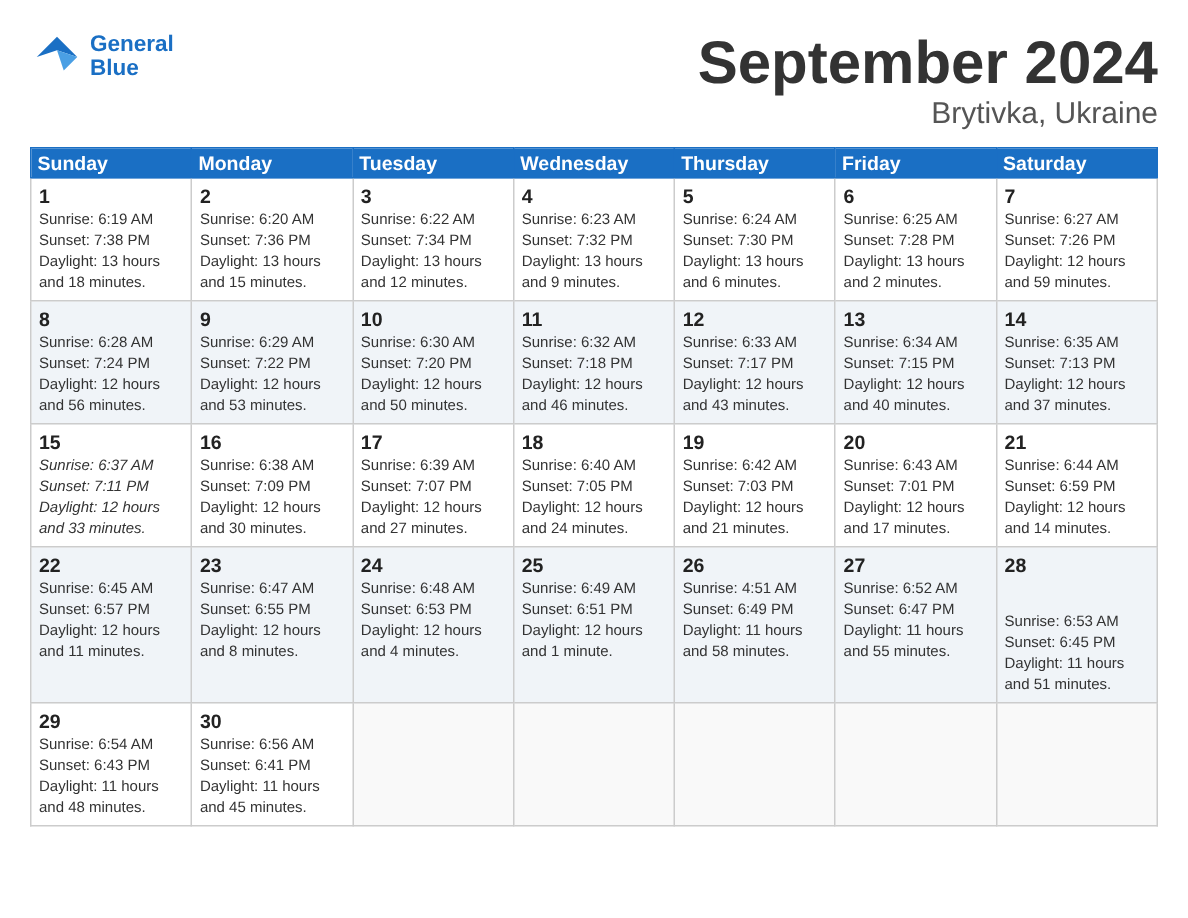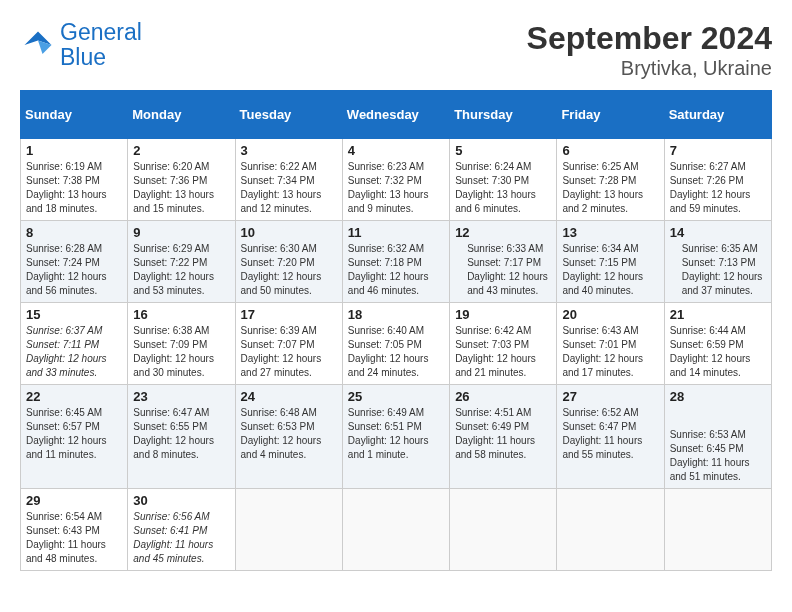--- a/index.html
+++ b/index.html
@@ -15,51 +15,51 @@
       justify-content: space-between;
       align-items: flex-start;
       margin-bottom: 10px;
     }
     .logo {
       display: flex;
       align-items: center;
       gap: 4px;
     }
     .logo-text {
-      font-size: 23px;
-      font-weight: normal;
+      font-size: 15px;
+      font-weight: bold;
       color: #333;
       line-height: 1.1;
     }
     .logo-text span { color: #1a6fc4; }
     .logo-bird {
       width: 36px;
       height: 36px;
     }
     .title-block {
       text-align: right;
     }
     .month-title {
-      font-size: 32px;
+      font-size: 40px;
       font-weight: bold;
       color: #333;
     }
     .location {
       font-size: 20px;
       color: #555;
     }
     .calendar {
       width: 100%;
       border-collapse: collapse;
       font-size: 11px;
     }
     .calendar th {
       background: #1a6fc4;
       color: #fff;
-      padding: 16px 4px;
+      padding: 2px 4px;
       text-align: left;
       font-size: 13px;
       font-weight: bold;
       border: 1px solid #1a6fc4;
     }
     .calendar td {
       border: 1px solid #ccc;
       padding: 4px 5px;
       vertical-align: top;
       background: #fff;
@@ -194,35 +194,35 @@
         </td>
         <td>
           <span class="day-num">11</span>
           <div class="day-info" style="white-space: pre-line;">Sunrise: 6:32 AM
 Sunset: 7:18 PM
 Daylight: 12 hours
 and 46 minutes.</div>
         </td>
         <td>
           <span class="day-num">12</span>
-          <div class="day-info" style="white-space: pre-line; margin-left: 12px;">Sunrise: 6:33 AM
+          <div class="day-info" style="white-space: pre-line;">Sunrise: 6:33 AM
 Sunset: 7:17 PM
 Daylight: 12 hours
 and 43 minutes.</div>
         </td>
         <td>
           <span class="day-num">13</span>
           <div class="day-info" style="white-space: pre-line;">Sunrise: 6:34 AM
 Sunset: 7:15 PM
 Daylight: 12 hours
 and 40 minutes.</div>
         </td>
         <td>
           <span class="day-num">14</span>
-          <div class="day-info" style="white-space: pre-line; margin-left: 12px;">Sunrise: 6:35 AM
+          <div class="day-info" style="white-space: pre-line;">Sunrise: 6:35 AM
 Sunset: 7:13 PM
 Daylight: 12 hours
 and 37 minutes.</div>
         </td>
       </tr>
       <tr>
         <td>
           <span class="day-num">15</span>
           <div class="day-info" style="white-space: pre-line; font-style: italic;">Sunrise: 6:37 AM
 Sunset: 7:11 PM
@@ -326,21 +326,21 @@
       <tr>
         <td>
           <span class="day-num">29</span>
           <div class="day-info" style="white-space: pre-line;">Sunrise: 6:54 AM
 Sunset: 6:43 PM
 Daylight: 11 hours
 and 48 minutes.</div>
         </td>
         <td>
           <span class="day-num">30</span>
-          <div class="day-info" style="white-space: pre-line; font-style: italic;">Sunrise: 6:56 AM
+          <div class="day-info" style="white-space: pre-line;">Sunrise: 6:56 AM
 Sunset: 6:41 PM
 Daylight: 11 hours
 and 45 minutes.</div>
         </td>
         <td class="empty-cell"></td>
         <td class="empty-cell"></td>
         <td class="empty-cell"></td>
         <td class="empty-cell"></td>
         <td class="empty-cell"></td>
       </tr>

